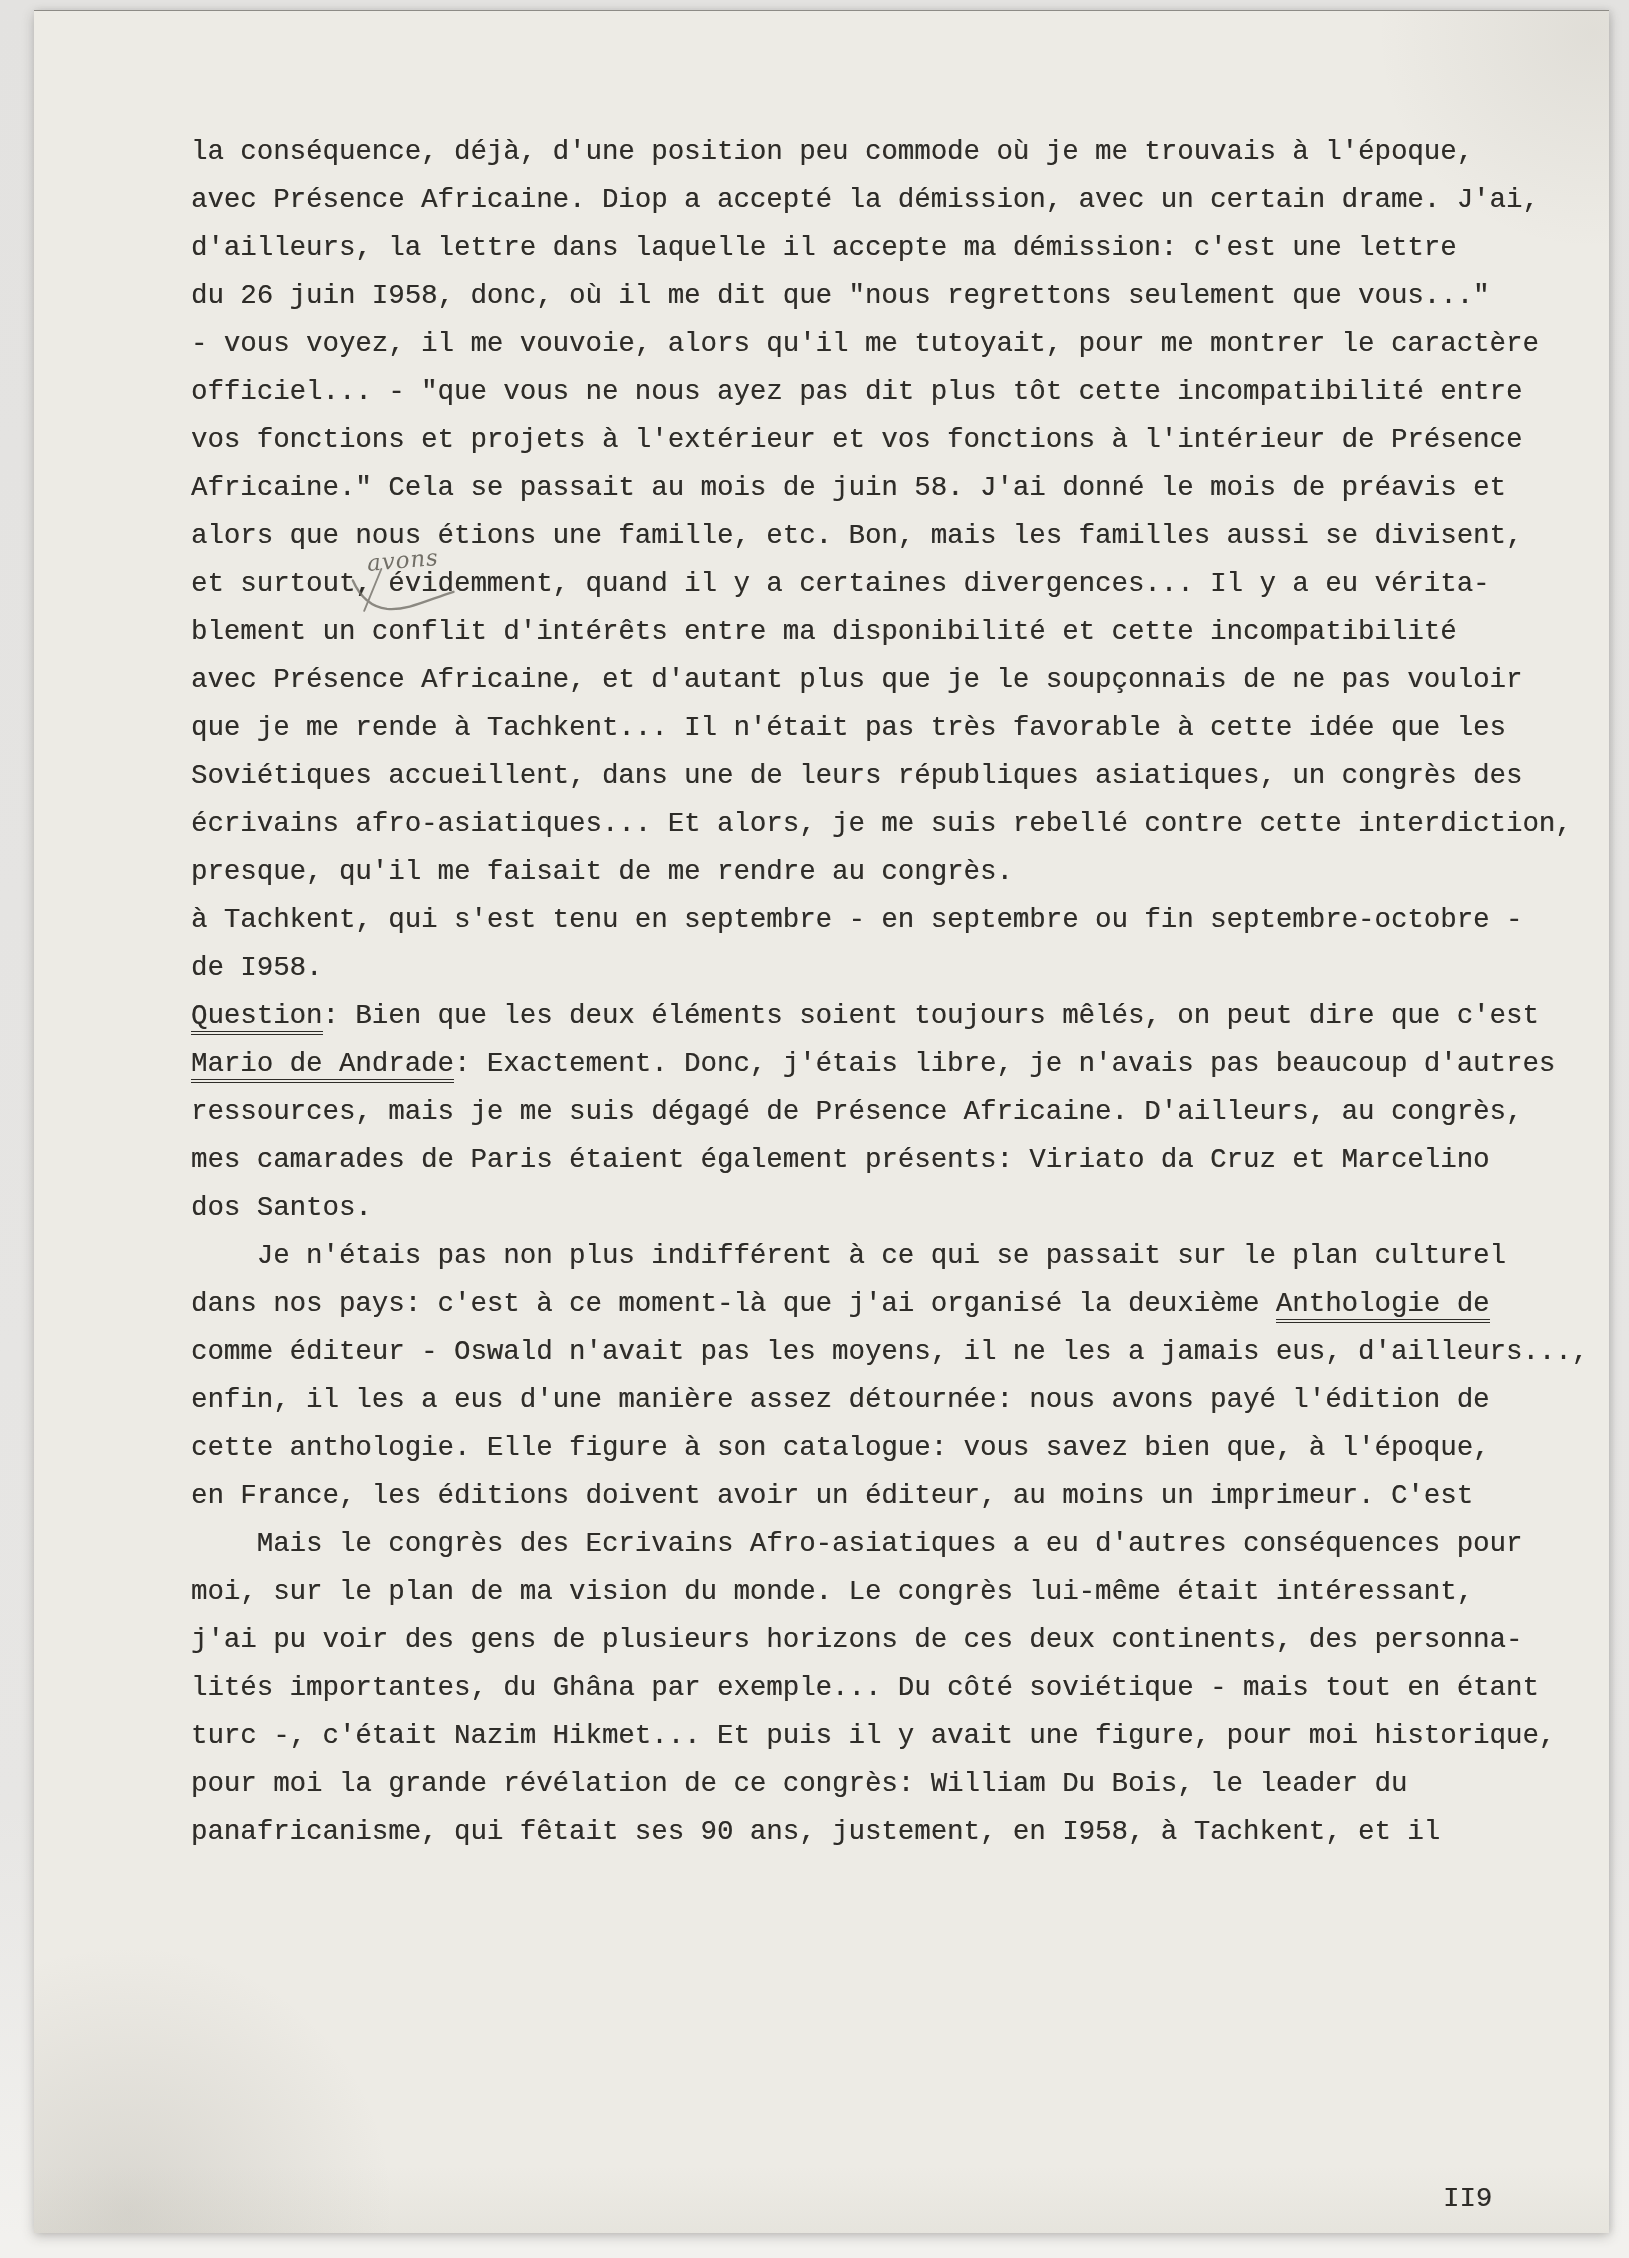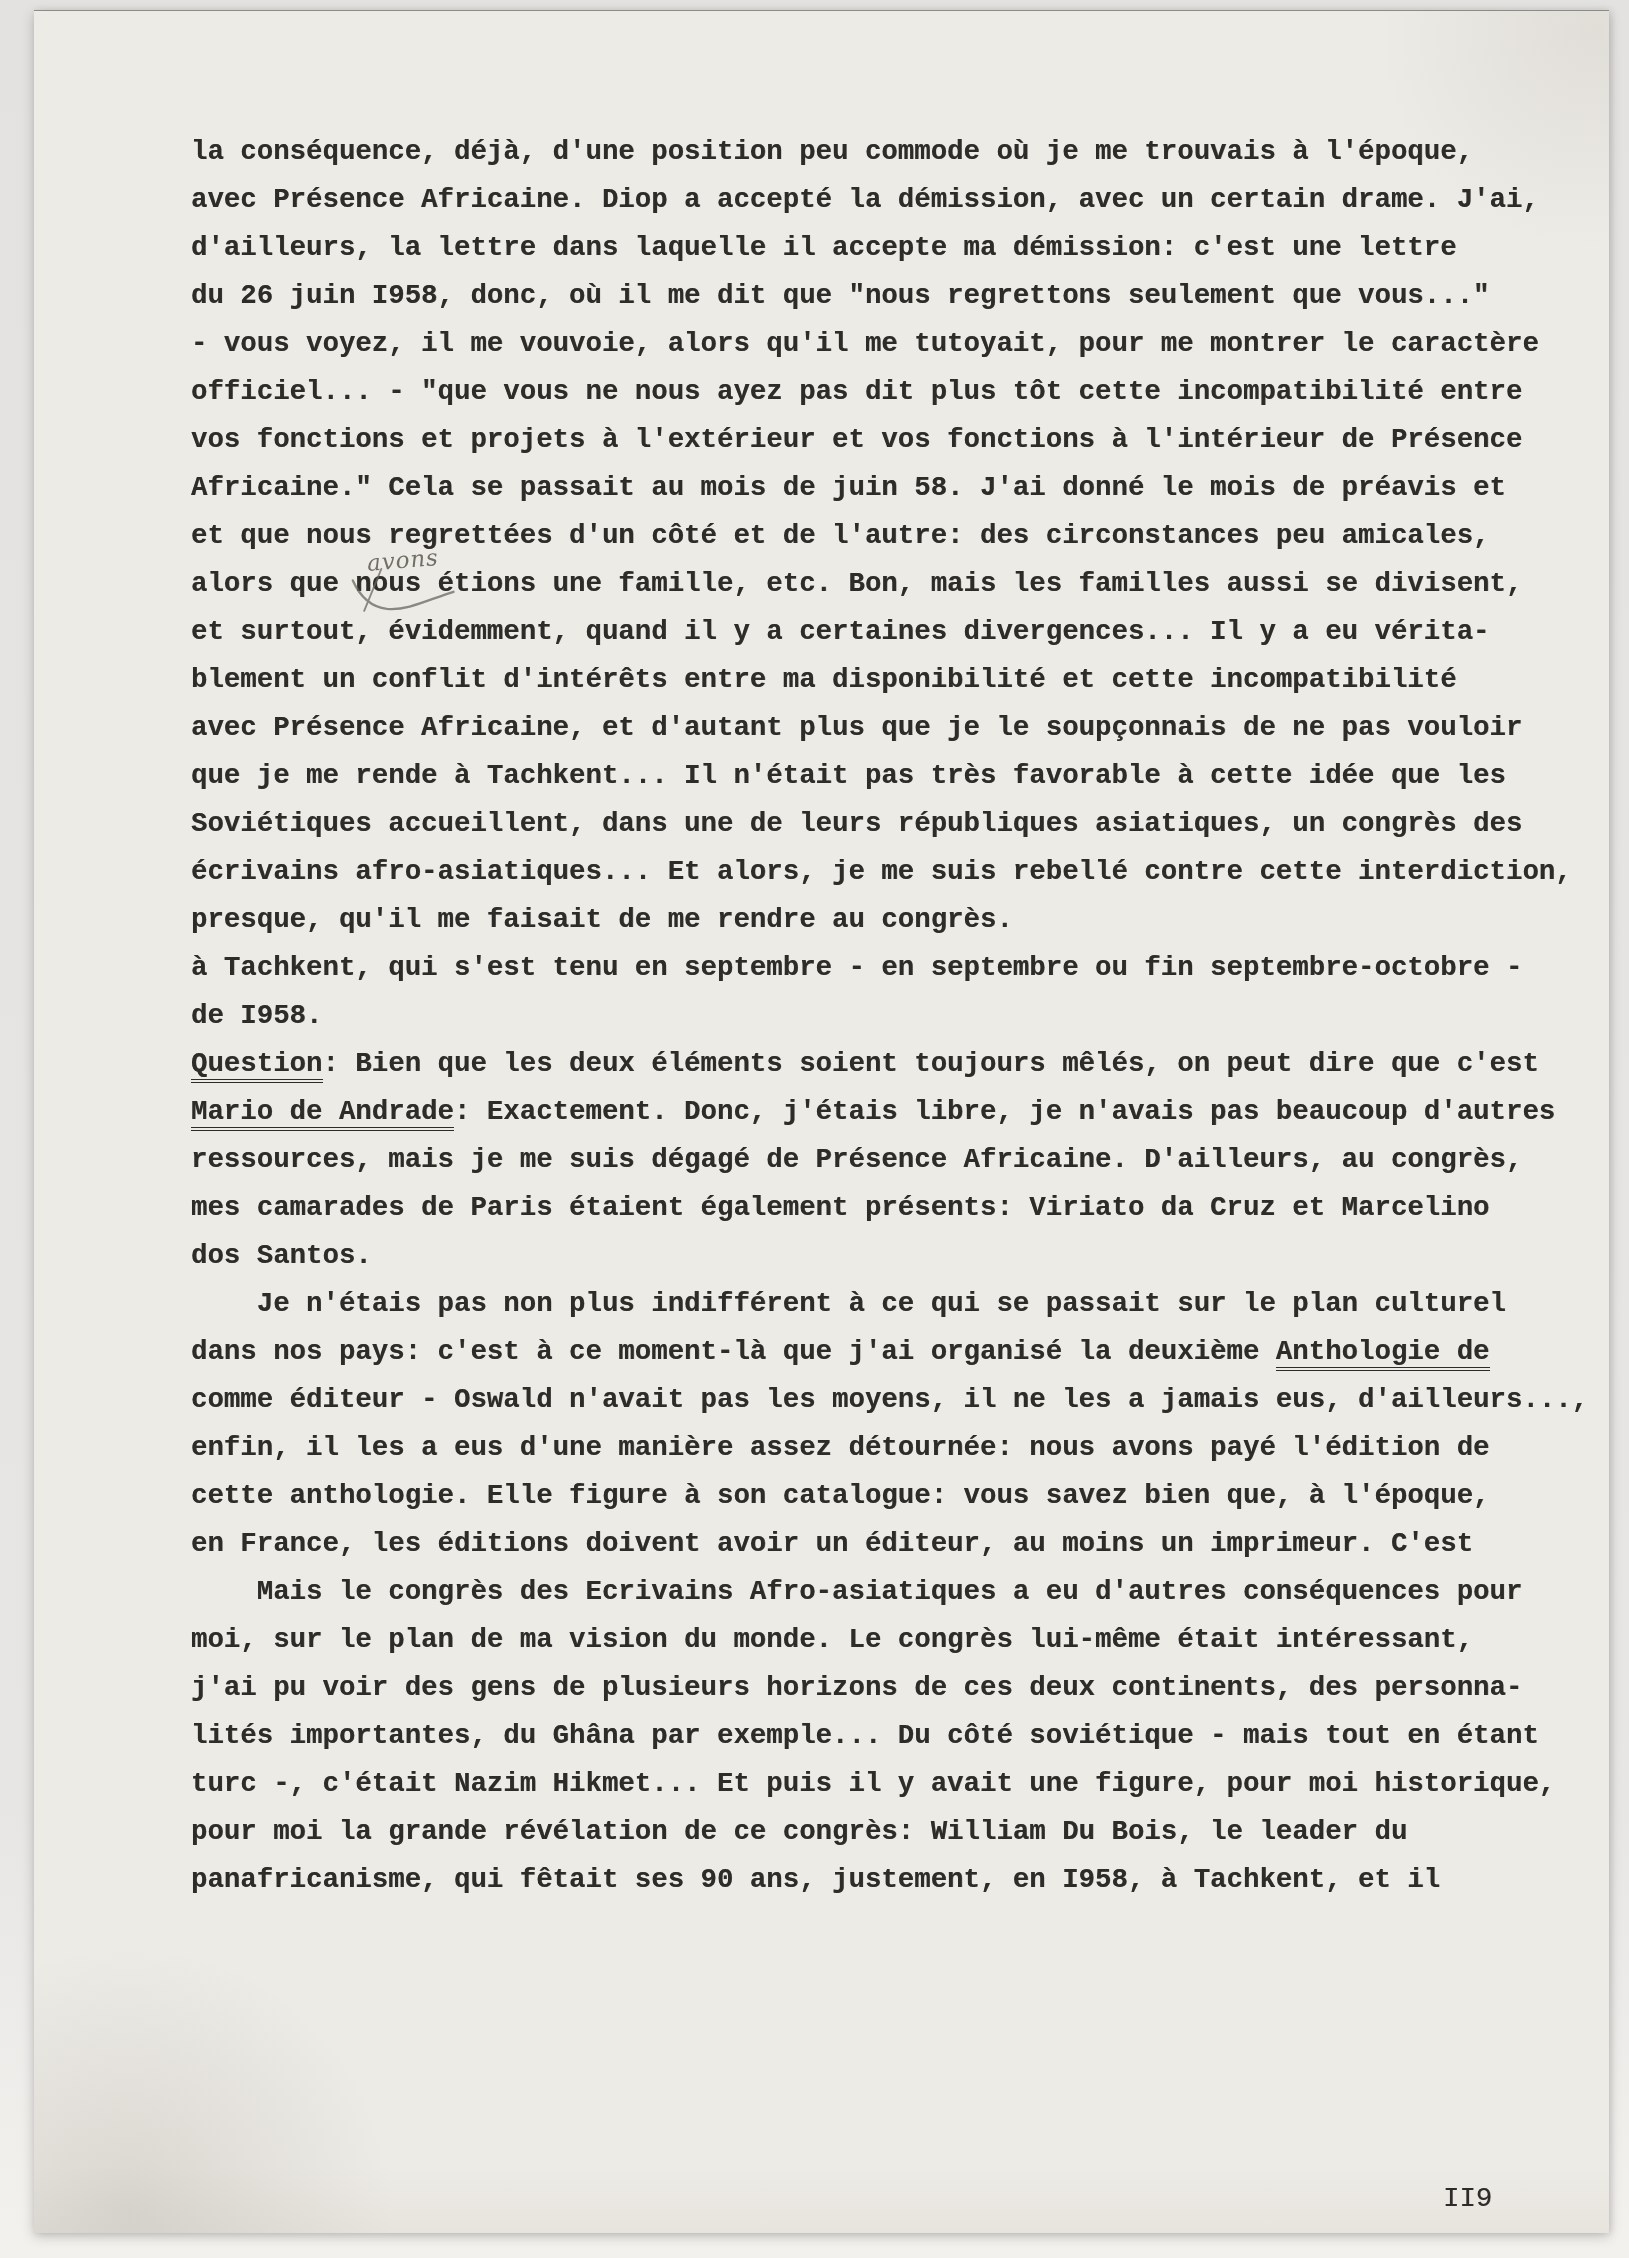--- a/index.html
+++ b/index.html
@@ -28,21 +28,20 @@
       radial-gradient(circle at 6% 99%, rgba(110,106,96,0.16), rgba(110,106,96,0) 10%),
       radial-gradient(circle at 99% 1%, rgba(110,106,96,0.10), rgba(110,106,96,0) 8%),
       linear-gradient(180deg, var(--paper) 0%, var(--paper) 97%, #e6e4dd 100%);
     border-top: 1.9px solid #8d8b86;
     box-shadow: 0 3.8px 11.4px rgba(60,58,54,0.28), 1.9px 0 5.7px rgba(60,58,54,0.10);
   }
   .text-block {
     position: absolute;
     left: 157px; top: 117px;
     width: 1420px;
-    font-weight: bold;
   }
   .line {
     height: 48px;
     line-height: 48px;
     font-size: 27.4px;
     color: var(--ink);
     white-space: pre;
     text-shadow: 0.3px 0.3px 0 rgba(46,44,40,0.55);
   }
   .dbl-underline {
@@ -82,21 +81,20 @@
 
     <div class="text-block">
         <div class="line"><span>la conséquence, déjà, d'une position peu commode où je me trouvais à l'époque,</span></div>
         <div class="line"><span>avec Présence Africaine. Diop a accepté la démission, avec un certain drame. J'ai,</span></div>
         <div class="line"><span>d'ailleurs, la lettre dans laquelle il accepte ma démission: c'est une lettre</span></div>
         <div class="line"><span>du 26 juin I958, donc, où il me dit que "nous regrettons seulement que vous..."</span></div>
         <div class="line"><span>- vous voyez, il me vouvoie, alors qu'il me tutoyait, pour me montrer le caractère</span></div>
         <div class="line"><span>officiel... - "que vous ne nous ayez pas dit plus tôt cette incompatibilité entre</span></div>
         <div class="line"><span>vos fonctions et projets à l'extérieur et vos fonctions à l'intérieur de Présence</span></div>
         <div class="line"><span>Africaine." Cela se passait au mois de juin 58. J'ai donné le mois de préavis et</span></div>
-        <div class="line"><span>et que nous regrettées d'un côté et de l'autre: des circonstances peu amicales,</span></div>
         <div class="line"><span>alors que nous étions une famille, etc. Bon, mais les familles aussi se divisent,</span></div>
         <div class="line"><span>et surtout, évidemment, quand il y a certaines divergences... Il y a eu vérita-</span></div>
         <div class="line"><span>blement un conflit d'intérêts entre ma disponibilité et cette incompatibilité</span></div>
         <div class="line"><span>avec Présence Africaine, et d'autant plus que je le soupçonnais de ne pas vouloir</span></div>
         <div class="line"><span>que je me rende à Tachkent... Il n'était pas très favorable à cette idée que les</span></div>
         <div class="line"><span>Soviétiques accueillent, dans une de leurs républiques asiatiques, un congrès des</span></div>
         <div class="line"><span>écrivains afro-asiatiques... Et alors, je me suis rebellé contre cette interdiction,</span></div>
         <div class="line"><span>presque, qu'il me faisait de me rendre au congrès.</span></div>
         <div class="line"><span>à Tachkent, qui s'est tenu en septembre - en septembre ou fin septembre-octobre -</span></div>
         <div class="line"><span>de I958.</span></div>

